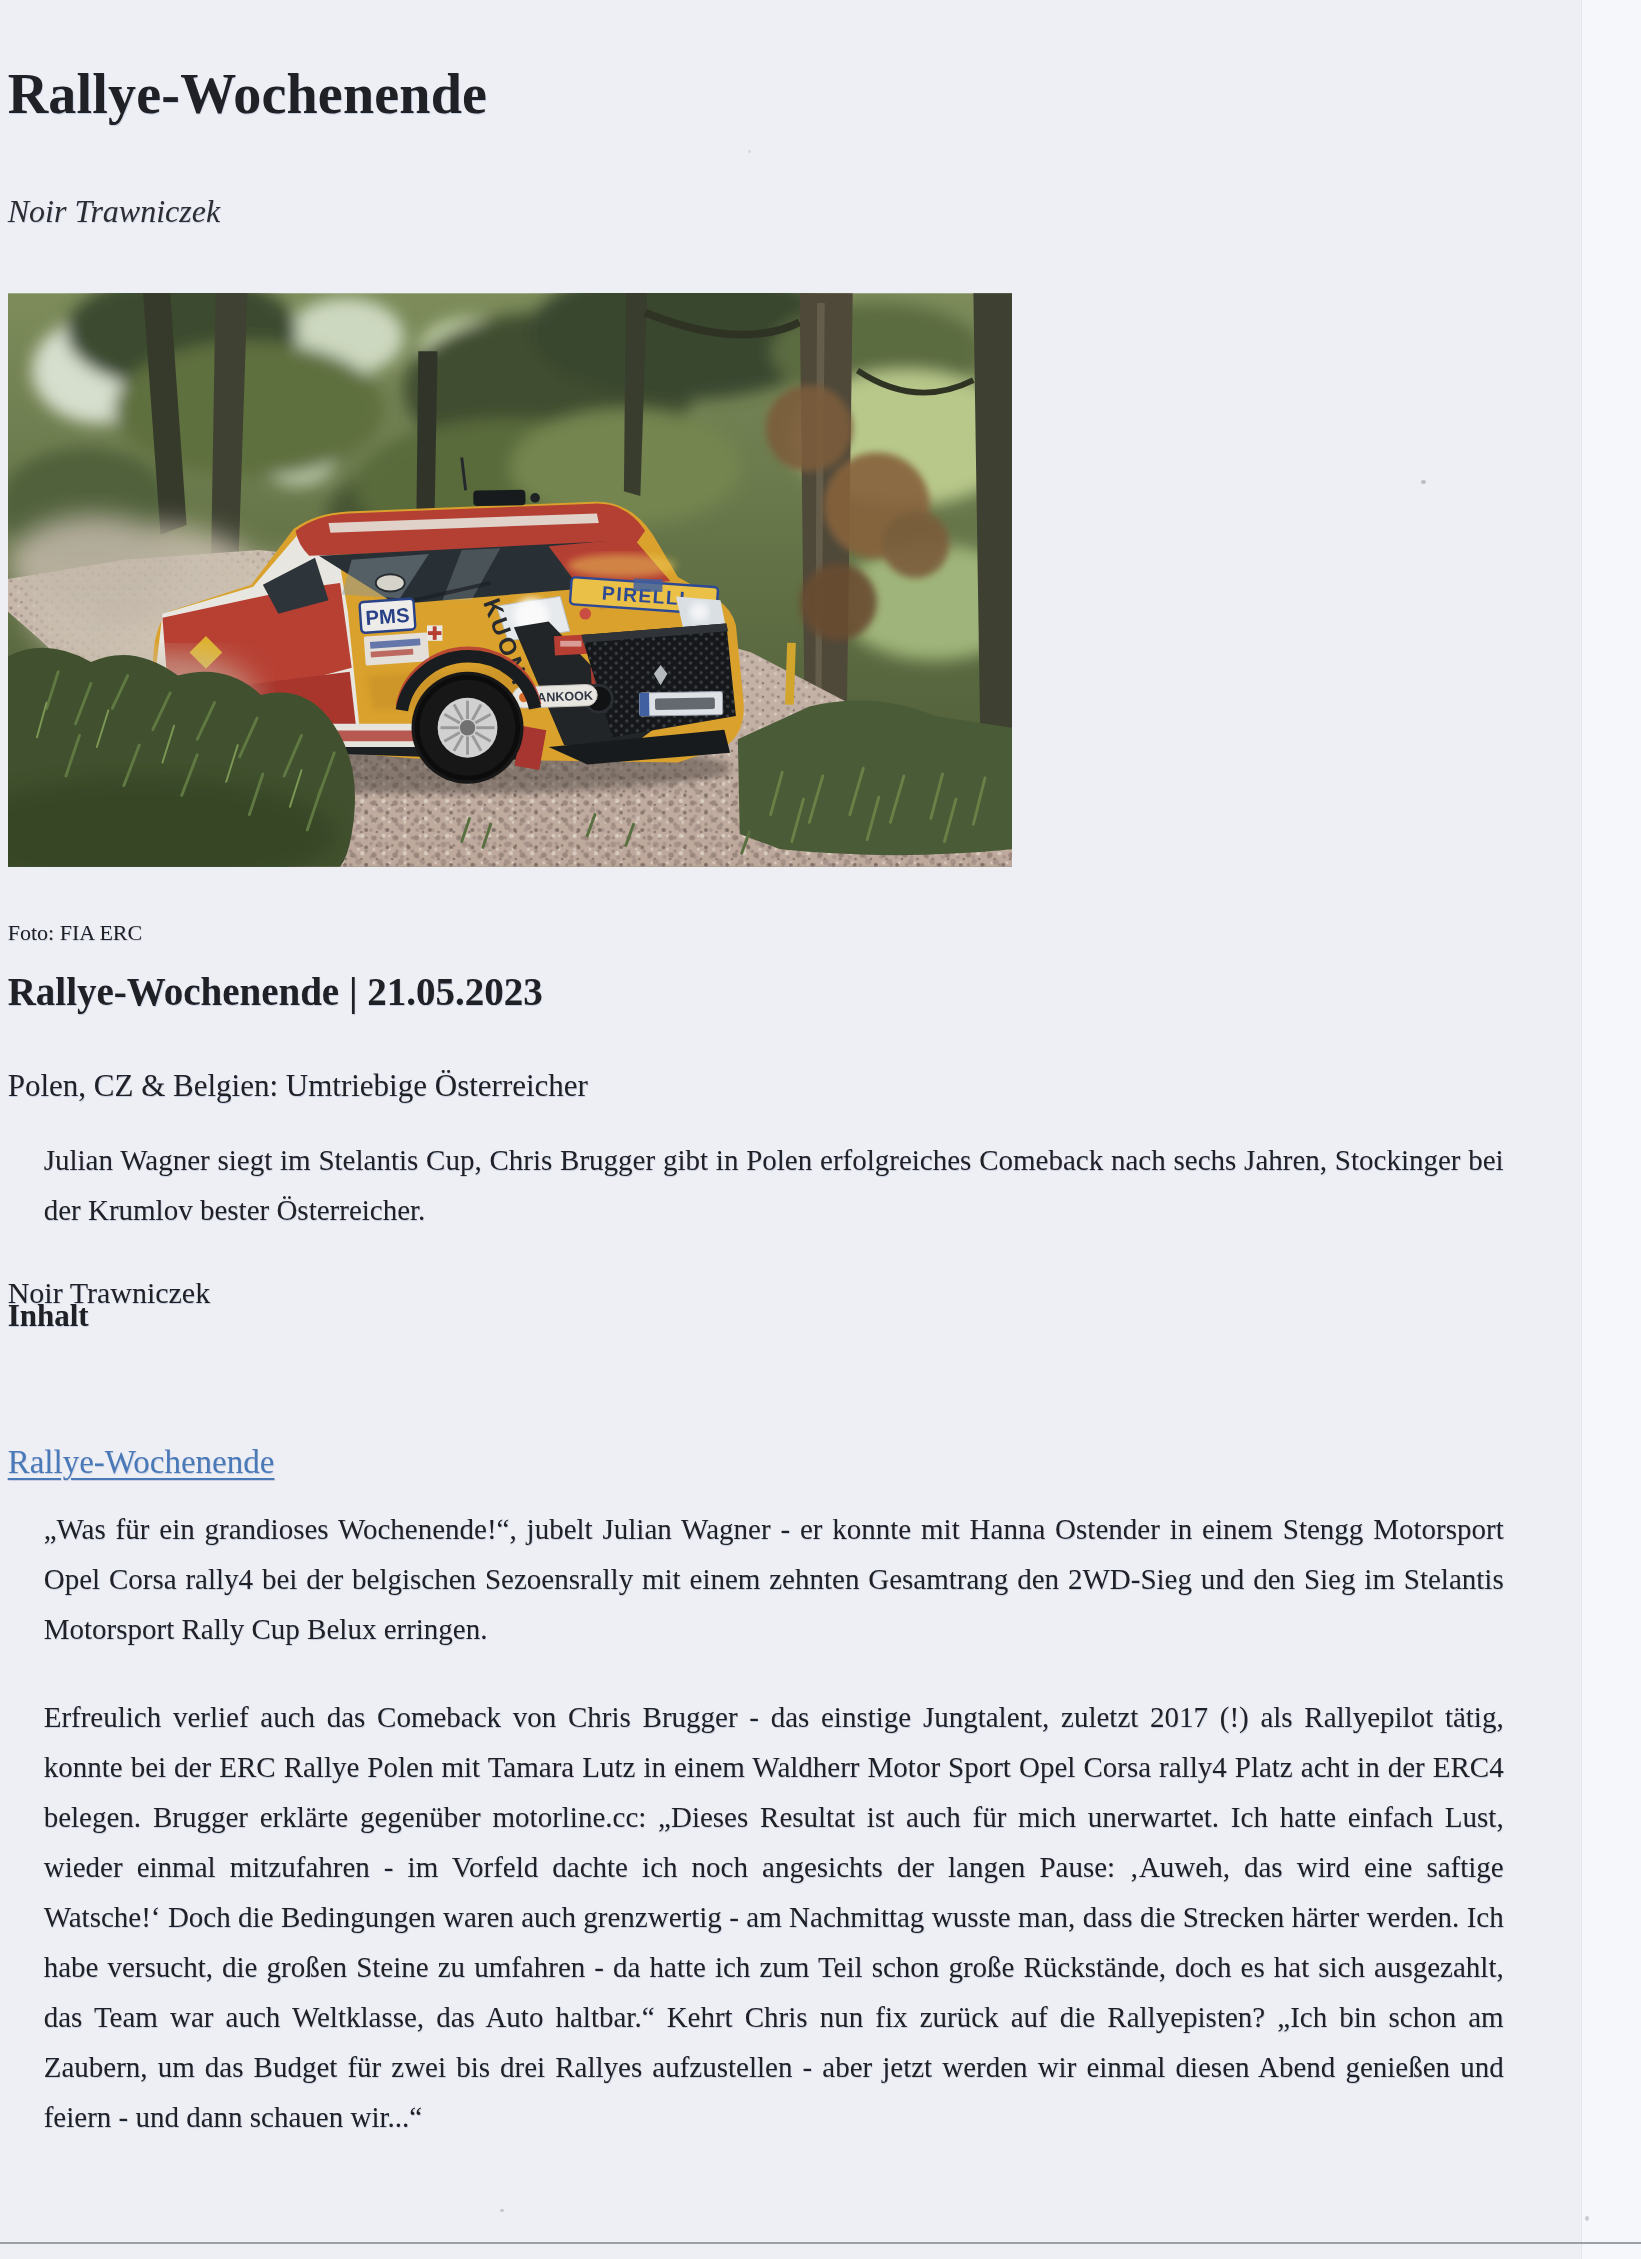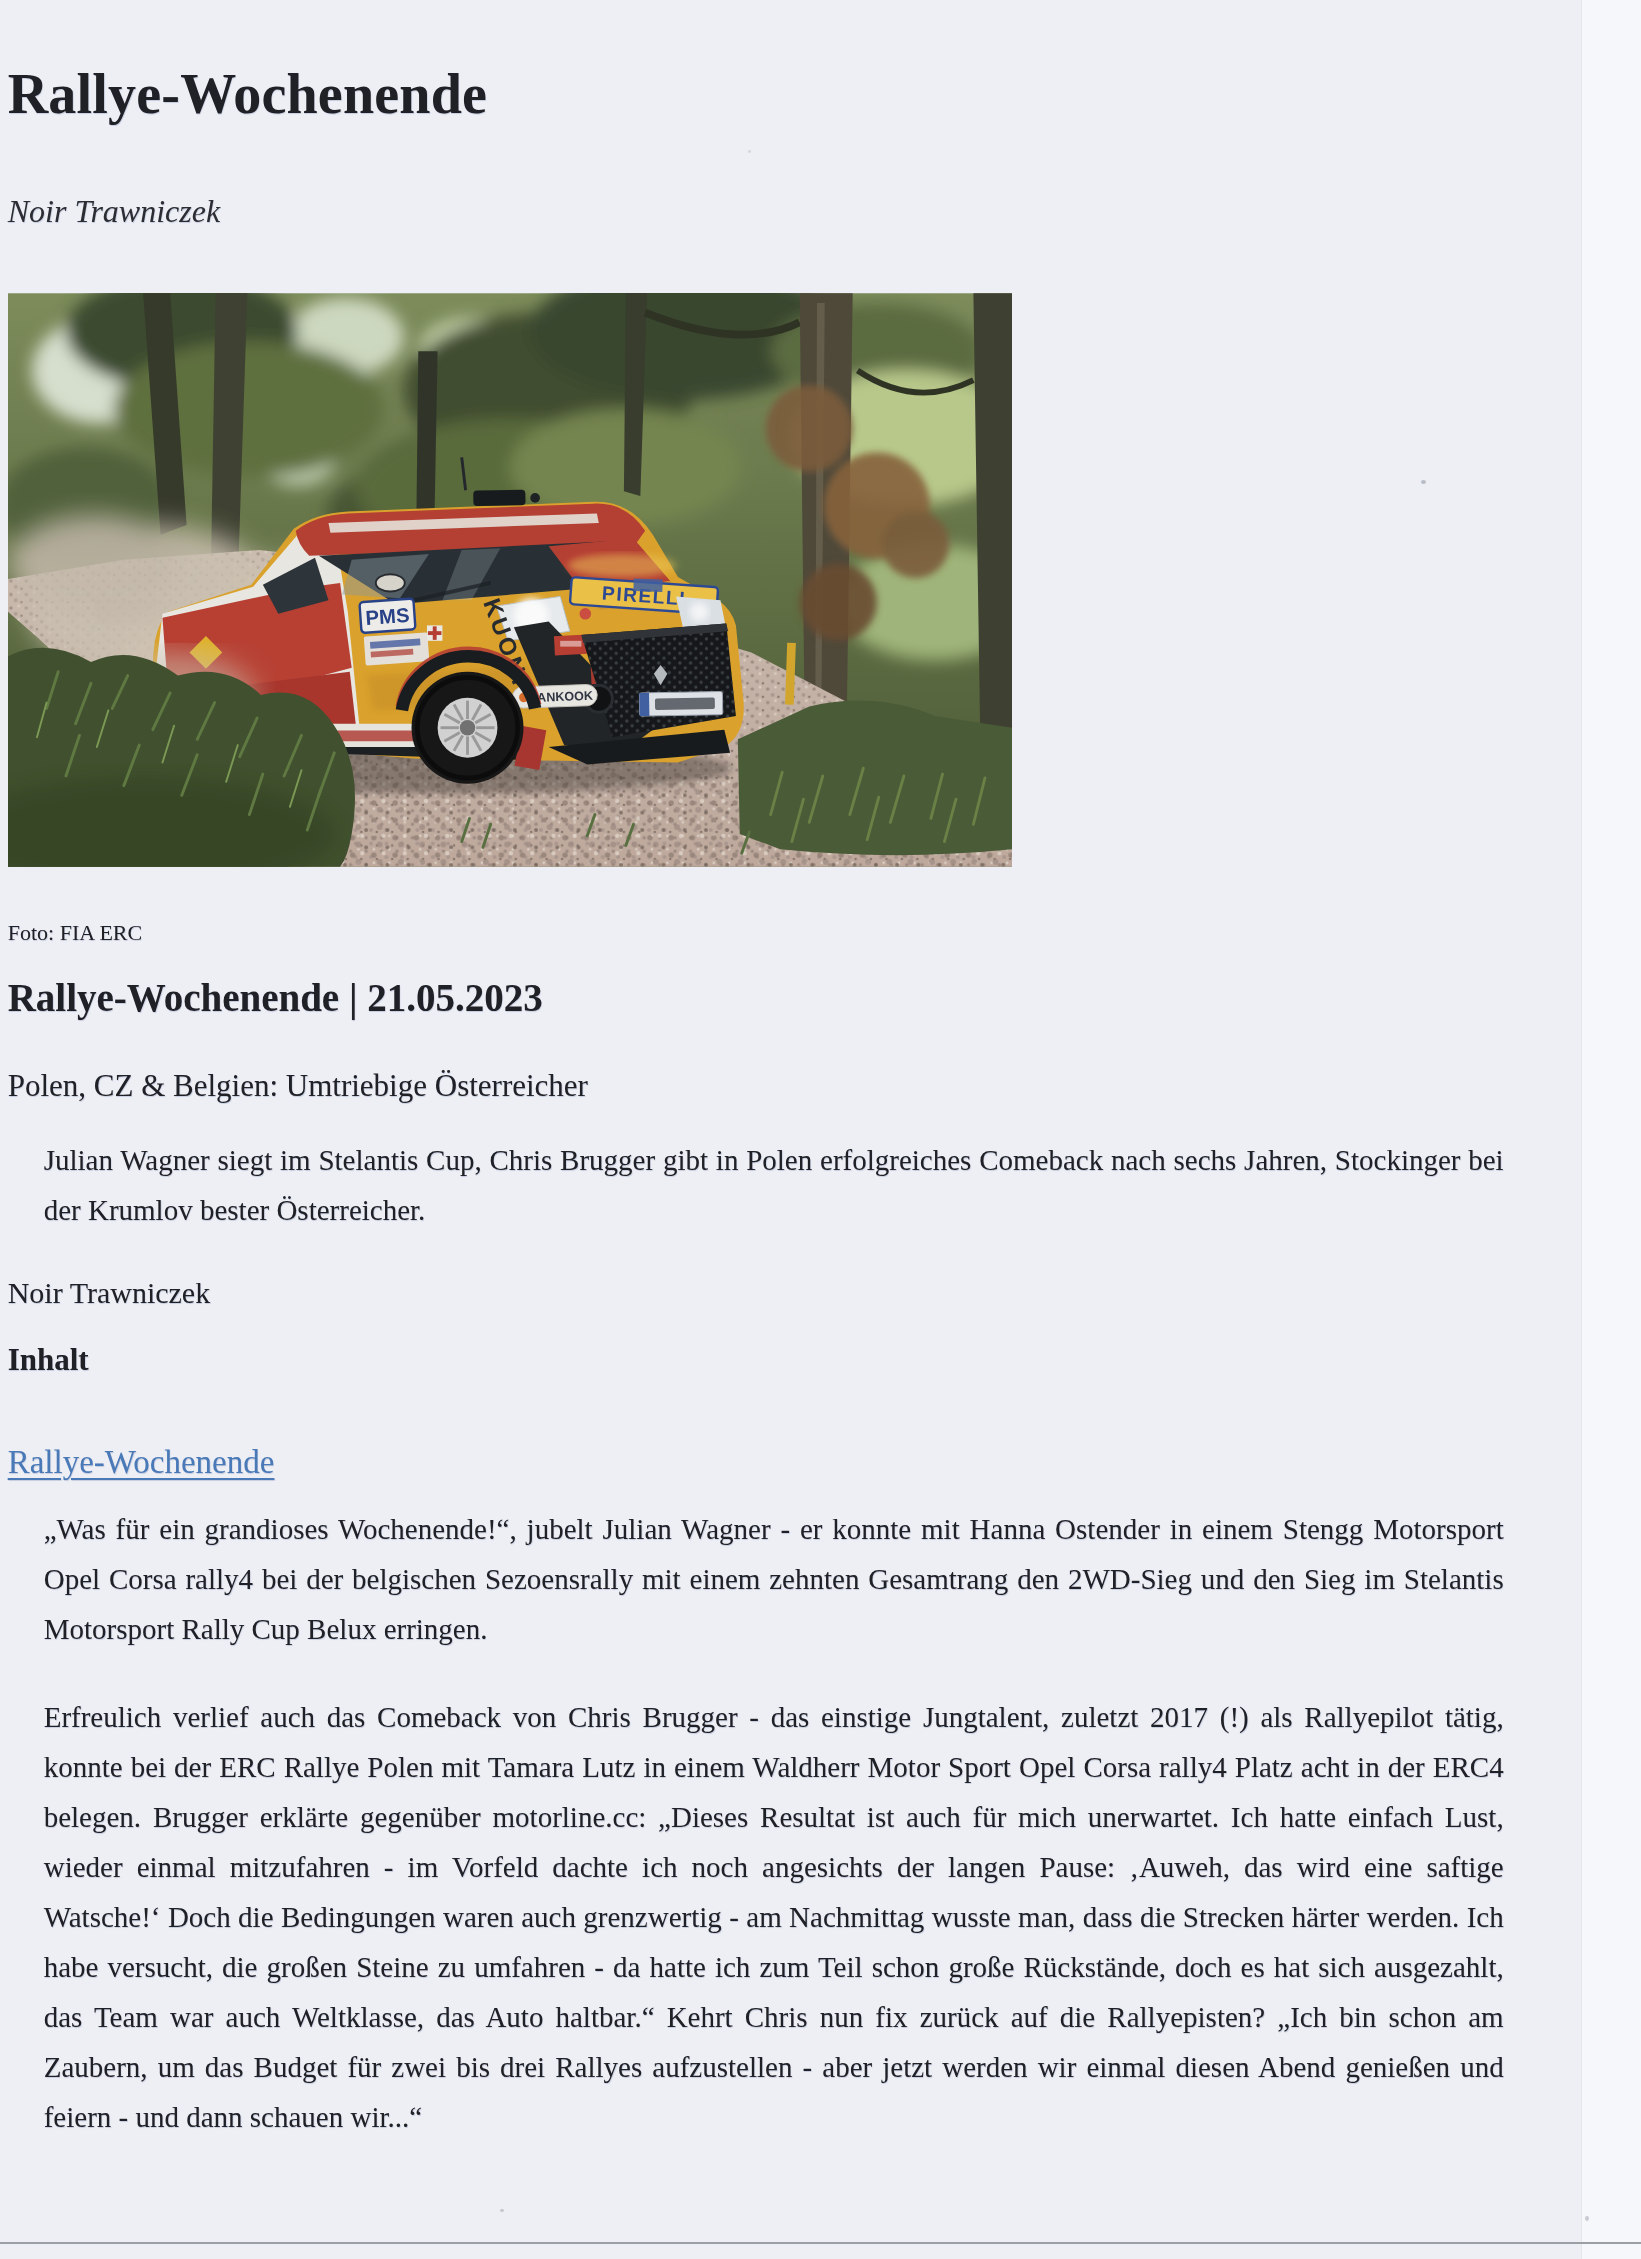--- a/index.html
+++ b/index.html
@@ -16,26 +16,26 @@
   .edge-strip {
     position: absolute; right: 0; top: 0; width: 60px; height: 2259px;
     background: #f6f7fa; border-left: 1px solid #e4e6ec;
   }
   .abs { position: absolute; left: 7.7px; }
   .title      { top: 62px;  font-size: 56px; font-weight: bold; letter-spacing: 0.2px; }
   .author     { top: 193px; font-size: 32px; font-style: italic; color: #2c2d33; }
   .photo-fig  { top: 293px; left: 7.7px; width: 1004px; height: 574px; margin: 0; padding: 0; }
   .photo-fig svg { display: block; filter: saturate(0.92) contrast(0.96); }
   .caption    { top: 920px;  font-size: 22px; }
-  .h2         { top: 969px; font-size: 39px; font-weight: bold; margin-top: 6px; }
+  .h2         { top: 969px; font-size: 39px; font-weight: bold; }
   .h3         { top: 1068px; font-size: 31px; font-weight: normal; }
   .bodytext   { font-size: 29px; line-height: 50px; width: 1460px; text-align: justify; margin-left: 36px; }
   .lede       { top: 1135px; }
   .byline2    { top: 1276px; font-size: 30px; }
-  .toc-h      { top: 1342px; font-size: 31px; font-weight: bold; }
+  .toc-h      { top: 1298px; font-size: 31px; font-weight: bold; }
   .toc-link   { top: 1444px; font-size: 33px; color: #4a79b8;
                 text-decoration: underline; text-decoration-thickness: 1.9px;
                 text-underline-offset: 4.8px; cursor: pointer; }
   .p1         { top: 1504px; }
   .p2         { top: 1692px; }
   .divider    { position: absolute; left: 0; top: 2242px; width: 1641px; height: 1.9px;
                 background: #9aa0a6; }
   .speck { position: absolute; border-radius: 50%; background: #b9bdc6; }
   .speck.s1 { left: 1421px; top: 480px;  width: 4.8px; height: 3.9px; }
   .speck.s2 { left: 500px;  top: 2209px; width: 3.9px; height: 2.9px; background: #c3c7ce; }

